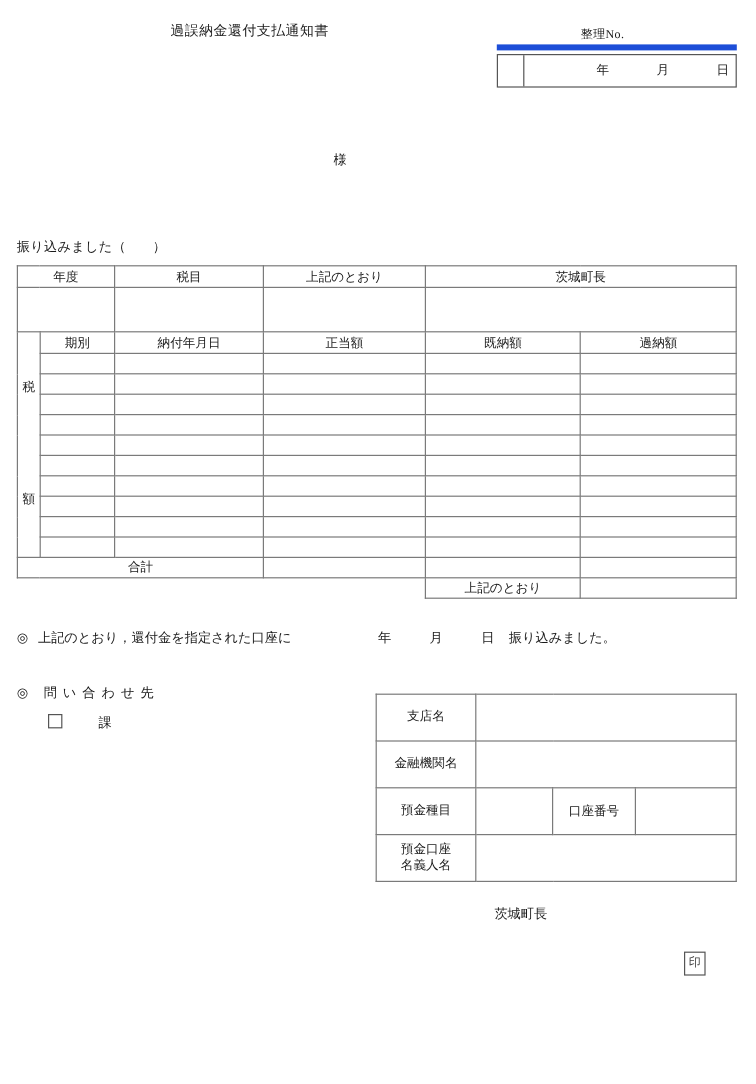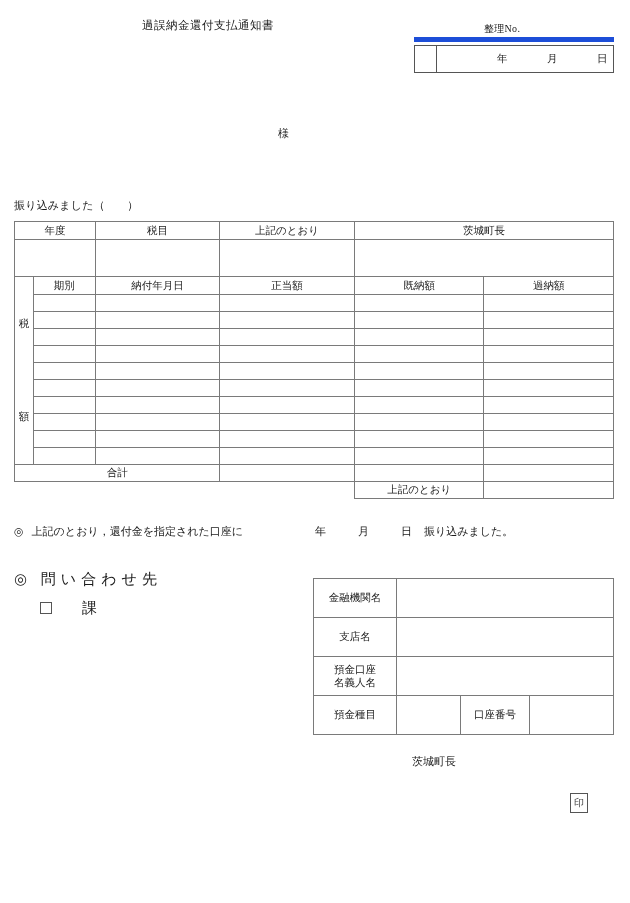--- a/index.html
+++ b/index.html
@@ -136,21 +136,21 @@
   .statement .mark { margin-right: 8px; }
   .statement .sp1 { display: inline-block; width: 72px; }
   .statement .sp2 { display: inline-block; width: 32px; }
   .statement .sp3 { display: inline-block; width: 32px; }
   .statement .sp4 { display: inline-block; width: 12px; }
 
   
   .inquiry {
     position: absolute;
     left: 14px; top: 570px;
-    font-size: 15px;
+    font-size: 11px;
   }
   .inquiry .line1 { letter-spacing: 5px; }
   .inquiry .line2 {
     margin-top: 10px;
     margin-left: 26px;
     letter-spacing: 5px;
   }
   .inquiry .box-glyph {
     display: inline-block;
     width: 10px; height: 10px;
@@ -356,39 +356,39 @@
       <span>問い合わせ先</span>
     </div>
     <div class="line2">
       <span class="box-glyph"></span><span>課</span>
     </div>
   </div>
 
   <table class="bank-table">
     <tbody>
       <tr>
+        <td class="lbl">支店名</td>
+        <td class="val" colspan="3"></td>
+      </tr>
+      <tr>
         <td class="lbl">金融機関名</td>
         <td class="val" colspan="3"></td>
       </tr>
       <tr>
-        <td class="lbl">支店名</td>
-        <td class="val" colspan="3"></td>
+        <td class="lbl">預金種目</td>
+        <td class="mid"></td>
+        <td class="lbl2">口座番号</td>
+        <td class="val"></td>
       </tr>
       <tr>
         <td class="lbl">
           <div>預金口座</div>
           <div>名義人名</div>
         </td>
         <td class="val" colspan="3"></td>
       </tr>
-      <tr>
-        <td class="lbl">預金種目</td>
-        <td class="mid"></td>
-        <td class="lbl2">口座番号</td>
-        <td class="val"></td>
-      </tr>
     </tbody>
   </table>
 
   <div class="footer-name">茨城町長</div>
   <div class="seal-box">印</div>
 
 </div>
 
 </body></html>

